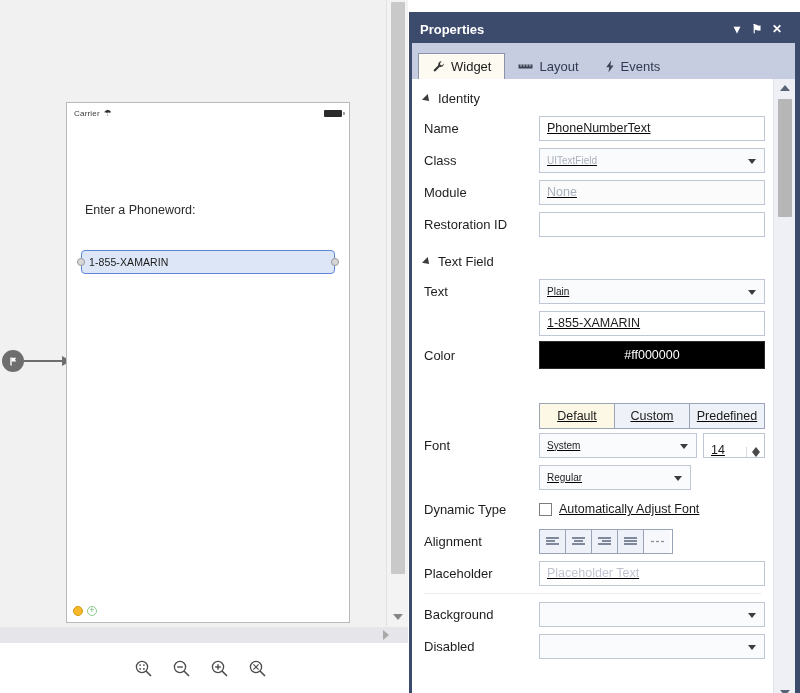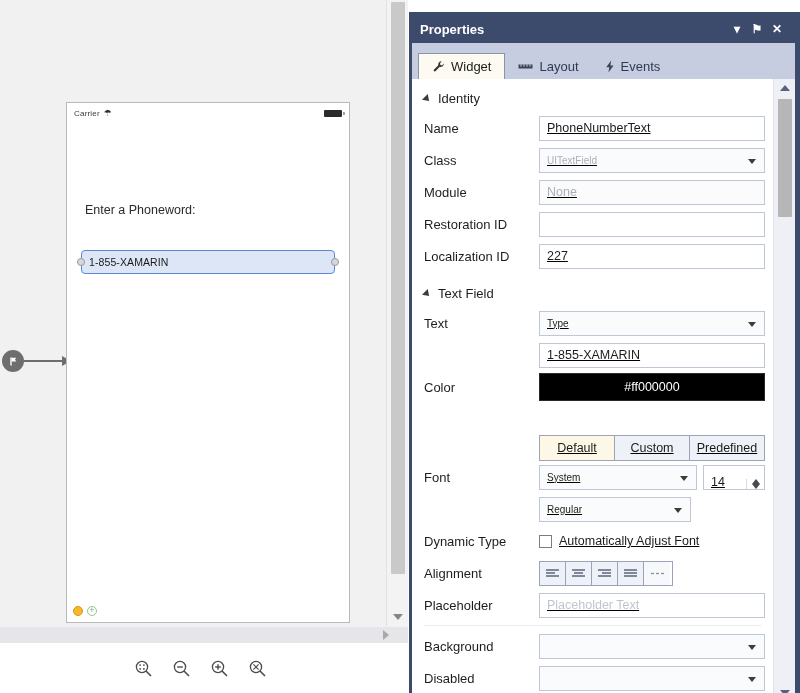--- a/index.html
+++ b/index.html
@@ -484,39 +484,33 @@
           </div>
         </div>
 
         <div class="row">
           <div class="row-label">Restoration ID</div>
           <div class="row-field">
             <input class="tfield" type="text" value="" style="">
           </div>
         </div>
 
-        <div class="row">
-          <div class="row-label">Localization ID</div>
-          <div class="row-field">
-            <input class="tfield" type="text" value="227" style="">
-          </div>
-        </div>
 
         <div style="height:14px"></div>
 
         <div class="section-header">
           <span class="disclosure"></span>
           <span>Text Field</span>
         </div>
 
         <div class="row">
           <div class="row-label">Text</div>
           <div class="row-field">
             <div class="combo">
-              <span>Type</span>
+              <span>Plain</span>
             </div>
           </div>
         </div>
 
         <div class="row">
           <div class="row-label"></div>
           <div class="row-field">
             <input class="tfield" type="text" value="1-855-XAMARIN" style="">
           </div>
         </div>

